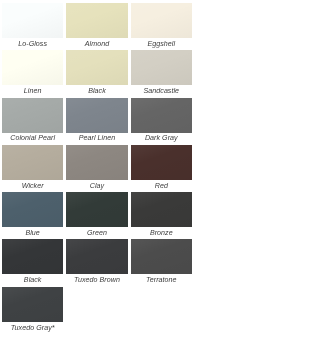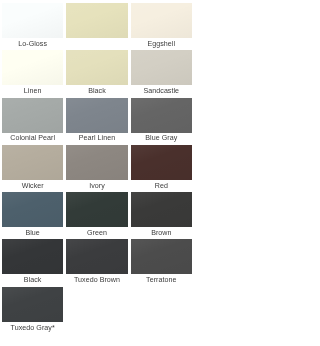--- a/index.html
+++ b/index.html
@@ -18,20 +18,21 @@
     width: 194px;
     height: 346px;
     box-sizing: border-box;
     padding: 3px 2px 0 2px;
     display: grid;
     grid-template-columns: repeat(3, 1fr);
     grid-auto-rows: 47.3px;
     column-gap: 3px;
     row-gap: 0px;
     background: #ffffff;
+    font-style: italic;
   }
   .swatch-cell {
     display: flex;
     flex-direction: column;
     align-items: stretch;
     justify-content: flex-start;
     overflow: hidden;
   }
   .swatch-chip {
     height: 35px;
@@ -63,20 +64,21 @@
 </head>
 <body>
 
 <div id="swatch-chart">
     <div class="swatch-cell">
       <div class="swatch-chip" style="background-color: rgb(250, 253, 253);"></div>
       <div class="swatch-label">Lo-Gloss</div>
     </div>
     <div class="swatch-cell">
       <div class="swatch-chip" style="background-color: rgb(230, 226, 188);"></div>
+      <div class="swatch-label">Almond</div>
     </div>
     <div class="swatch-cell">
       <div class="swatch-chip" style="background-color: rgb(246, 239, 224);"></div>
       <div class="swatch-label">Eggshell</div>
     </div>
     <div class="swatch-cell">
       <div class="swatch-chip" style="background-color: rgb(255, 255, 242);"></div>
       <div class="swatch-label">Linen</div>
     </div>
     <div class="swatch-cell">
@@ -90,45 +92,45 @@
     <div class="swatch-cell">
       <div class="swatch-chip" style="background-color: rgb(165, 170, 168);"></div>
       <div class="swatch-label">Colonial Pearl</div>
     </div>
     <div class="swatch-cell">
       <div class="swatch-chip" style="background-color: rgb(126, 133, 141);"></div>
       <div class="swatch-label">Pearl Linen</div>
     </div>
     <div class="swatch-cell">
       <div class="swatch-chip" style="background-color: rgb(101, 101, 101);"></div>
-      <div class="swatch-label">Blue Gray</div>
+      <div class="swatch-label">Dark Gray</div>
     </div>
     <div class="swatch-cell">
       <div class="swatch-chip" style="background-color: rgb(181, 173, 158);"></div>
       <div class="swatch-label">Wicker</div>
     </div>
     <div class="swatch-cell">
       <div class="swatch-chip" style="background-color: rgb(141, 135, 129);"></div>
-      <div class="swatch-label">Ivory</div>
+      <div class="swatch-label">Clay</div>
     </div>
     <div class="swatch-cell">
       <div class="swatch-chip" style="background-color: rgb(74, 48, 44);"></div>
       <div class="swatch-label">Red</div>
     </div>
     <div class="swatch-cell">
       <div class="swatch-chip" style="background-color: rgb(77, 96, 108);"></div>
       <div class="swatch-label">Blue</div>
     </div>
     <div class="swatch-cell">
       <div class="swatch-chip" style="background-color: rgb(50, 59, 56);"></div>
       <div class="swatch-label">Green</div>
     </div>
     <div class="swatch-cell">
       <div class="swatch-chip" style="background-color: rgb(58, 58, 57);"></div>
-      <div class="swatch-label">Brown</div>
+      <div class="swatch-label">Bronze</div>
     </div>
     <div class="swatch-cell">
       <div class="swatch-chip" style="background-color: rgb(52, 54, 56);"></div>
       <div class="swatch-label">Black</div>
     </div>
     <div class="swatch-cell">
       <div class="swatch-chip" style="background-color: rgb(59, 60, 62);"></div>
       <div class="swatch-label">Tuxedo Brown</div>
     </div>
     <div class="swatch-cell">

